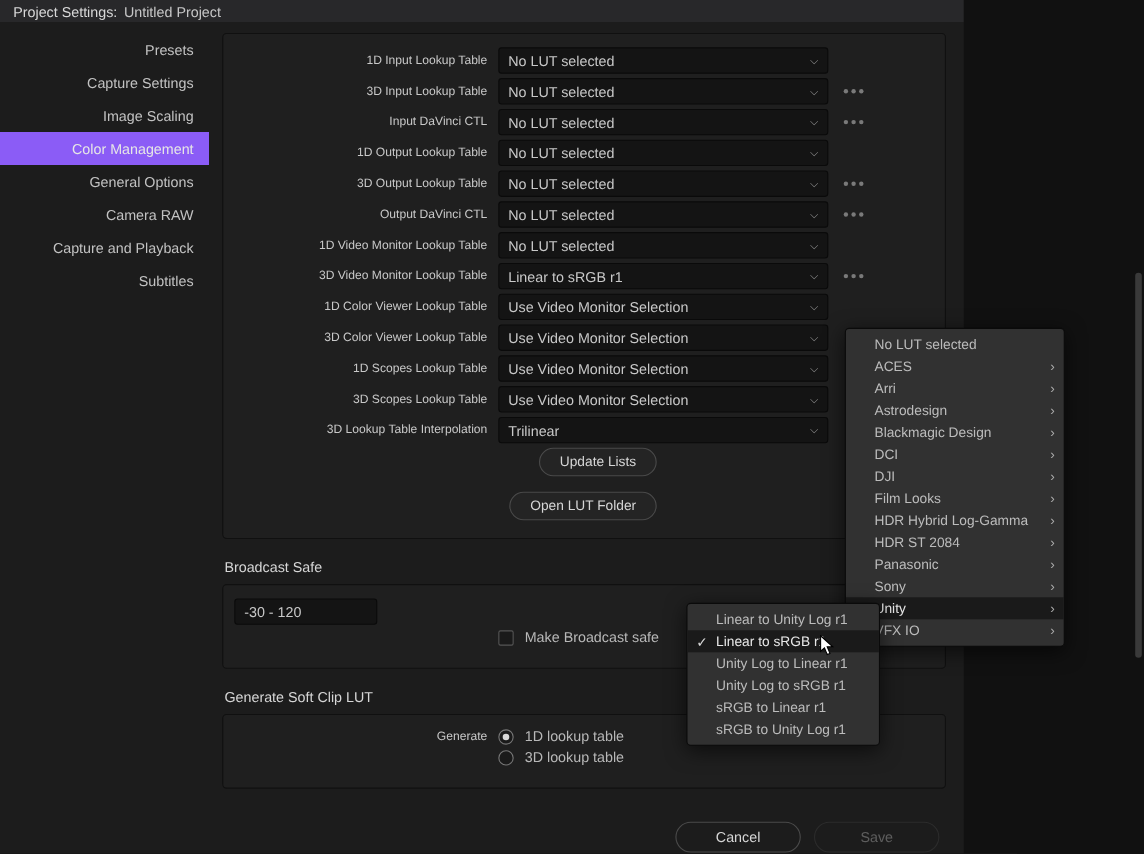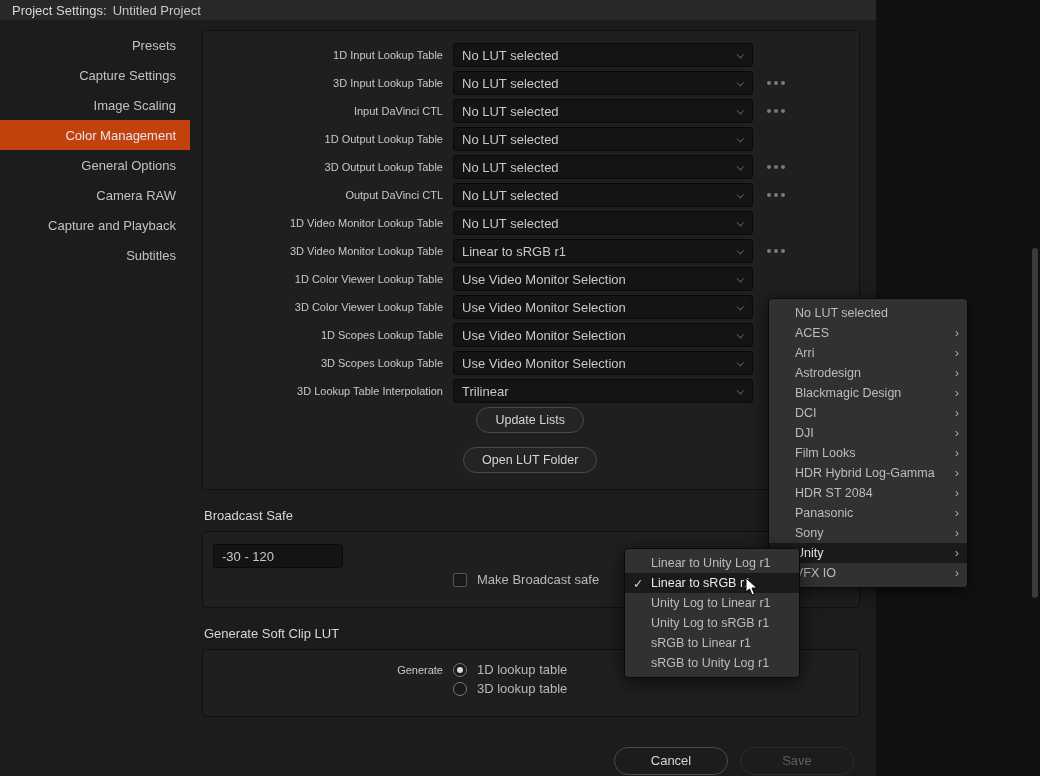--- a/index.html
+++ b/index.html
@@ -43,21 +43,21 @@
   .sidebar .item {
     height: 30px;
     display: flex;
     align-items: center;
     justify-content: flex-end;
     padding-right: 14px;
     color: #c2c2c2;
     cursor: default;
   }
   .sidebar .item.selected {
-    background: #c2410c;
+    background: #8b5cf6;
     color: #e6e6e6;
   }
   .content {
     flex: 1;
     padding: 10px 16px 10px 12px;
     overflow: hidden;
     position: relative;
   }
   .section-title {
     color: #d6d6d6;
@@ -112,21 +112,21 @@
     border-radius: 13px;
     background: #242424;
     color: #d6d6d6;
     padding: 0 18px;
     display: inline-flex;
     align-items: center;
     font-size: 12.5px;
   }
   .btnrow { display:flex; }
   .btnrow .spacer { width:250px; }
-  .btn-stack { display:flex; flex-direction:column; gap:14px; align-items:center; }
+  .btn-stack { display:flex; flex-direction:column; gap:14px; align-items:flex-end; }
   .checkbox {
     width: 14px; height: 14px; border: 1px solid #555; border-radius: 2px;
     margin-right: 10px; background:#1a1a1a;
   }
   .radio {
     width: 14px; height: 14px; border-radius: 50%; border: 1px solid #777;
     margin-right: 10px; display:inline-flex; align-items:center; justify-content:center;
     background:#1a1a1a;
   }
   .radio.checked::after {

